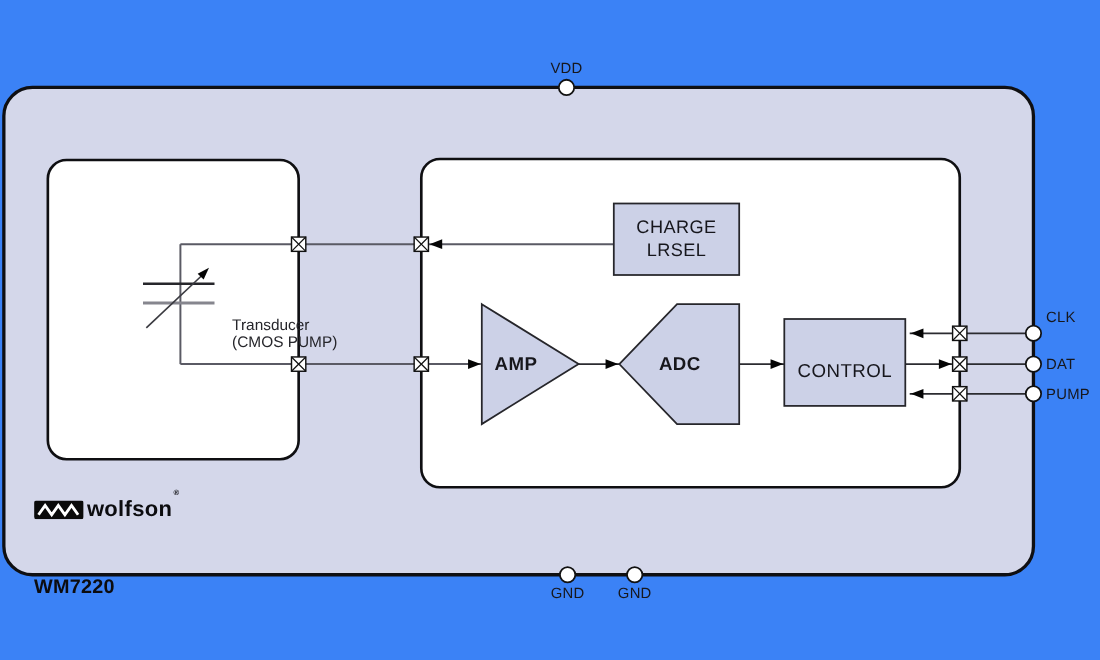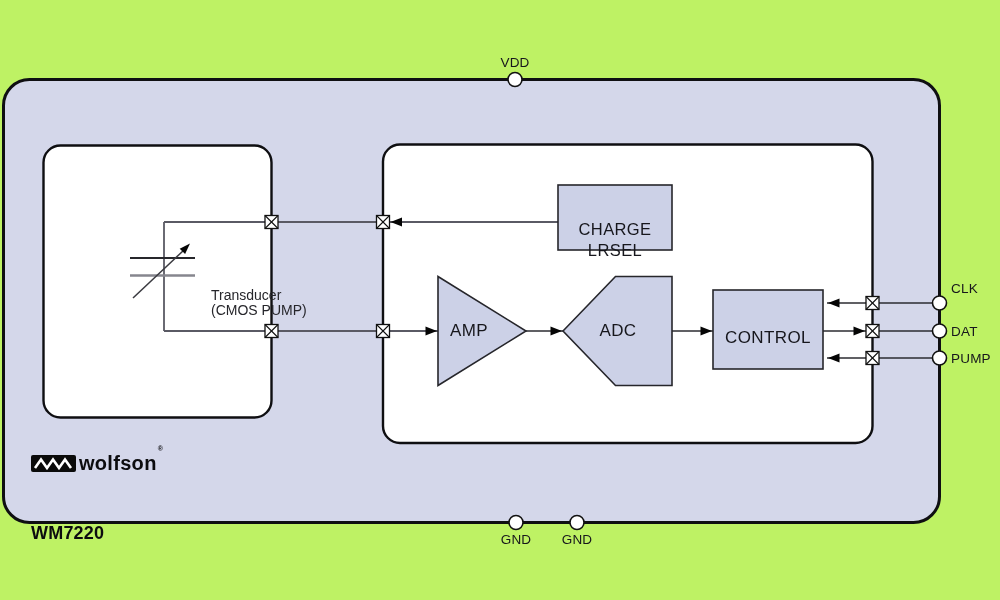--- a/index.html
+++ b/index.html
@@ -6,21 +6,21 @@
     --chip-fill:#d4d7ea;
     --block-fill:#ccd1e7;
     --die-fill:#ffffff;
     --outline:#0f0f12;
     --wire-gray:#5a5a64;
     --wire-dark:#2b2b30;
   }
   *{margin:0;padding:0;box-sizing:border-box;}
   html,body{background:#ffffff;}
   body{font-family:"Liberation Sans",sans-serif;}
-  .stage{position:relative;width:1000px;height:600px;background:#bef264;overflow:hidden;}
+  .stage{position:relative;width:1000px;height:600px;background:#3b82f6;overflow:hidden;}
   .stage svg.diagram{position:absolute;left:0;top:0;width:1000px;height:600px;display:block;}
 
   
   .chip-body{fill:var(--chip-fill,#d4d7ea);stroke:var(--outline,#0f0f12);stroke-width:3;}
   .die{fill:var(--die-fill,#ffffff);stroke:var(--outline,#0f0f12);stroke-width:2.4;}
   .block{fill:var(--block-fill,#ccd1e7);stroke:#26262b;stroke-width:1.6;}
   .wire{stroke:var(--wire-gray,#5a5a64);stroke-width:1.8;fill:none;}
   .sig{stroke:var(--wire-dark,#2b2b30);stroke-width:1.6;fill:none;}
   .arrow{fill:#050505;stroke:none;}
   .pad-box{fill:#ffffff;stroke:#111111;stroke-width:1.3;}
@@ -30,21 +30,21 @@
   .plate-bottom{stroke:#86868e;stroke-width:2.6;}
   .var-arrow-line{stroke:#3a3a40;stroke-width:1.5;}
 
   
   .label{position:absolute;color:#17171c;white-space:nowrap;}
   .center{transform:translate(-50%,-50%);}
   .vcenter{transform:translate(0,-50%);}
   .pin-label{font-size:13.5px;letter-spacing:.2px;}
   .block-label{position:absolute;display:flex;flex-direction:column;align-items:center;justify-content:center;
                color:#16161c;font-size:16.5px;letter-spacing:.4px;line-height:21px;}
-  .shape-label{font-size:17px;letter-spacing:.4px;}
+  .shape-label{font-size:17px;letter-spacing:.4px;font-weight:bold;}
   .transducer-note{position:absolute;left:169px;top:288px;font-size:14px;line-height:14.5px;color:#26262b;margin-left:42px;}
   .brand-row{position:absolute;left:31px;top:452px;display:flex;align-items:center;gap:3px;}
   .brand-mark{width:45px;height:17px;display:block;}
   .brand-word{font-size:20px;font-weight:700;letter-spacing:.3px;color:#0c0c0f;}
   .brand-reg{font-size:7px;color:#0c0c0f;vertical-align:top;position:relative;top:-7px;left:1px;}
   .part-number{position:absolute;left:31px;top:480px;font-size:18px;font-weight:700;color:#0c0c0f;letter-spacing:.2px;margin-top:43px;}
 </style>
 </head>
 <body>
 
@@ -141,21 +141,21 @@
     </g>
   </svg>
 
   <div class="label pin-label center" style="left:515px;top:62px;">VDD</div>
   <div class="label pin-label center" style="left:516px;top:539px;">GND</div>
   <div class="label pin-label center" style="left:577px;top:539px;">GND</div>
   <div class="label pin-label vcenter" style="left:951px;top:288px;">CLK</div>
   <div class="label pin-label vcenter" style="left:951px;top:331px;">DAT</div>
   <div class="label pin-label vcenter" style="left:951px;top:358px;">PUMP</div>
 
-  <div class="block-label" style="left:558px;top:185px;width:114px;height:65px;margin-top:22px;">
+  <div class="block-label" style="left:558px;top:185px;width:114px;height:65px;">
     <span>CHARGE</span>
     <span>LRSEL</span>
   </div>
   <div class="label shape-label center" style="left:469px;top:331px;">AMP</div>
   <div class="label shape-label center" style="left:618px;top:331px;text-align:center;">ADC</div>
   <div class="block-label" style="left:713px;top:290px;width:110px;height:94px;font-size:17px;">
     <span>CONTROL</span>
   </div>
 
   <div class="transducer-note">

